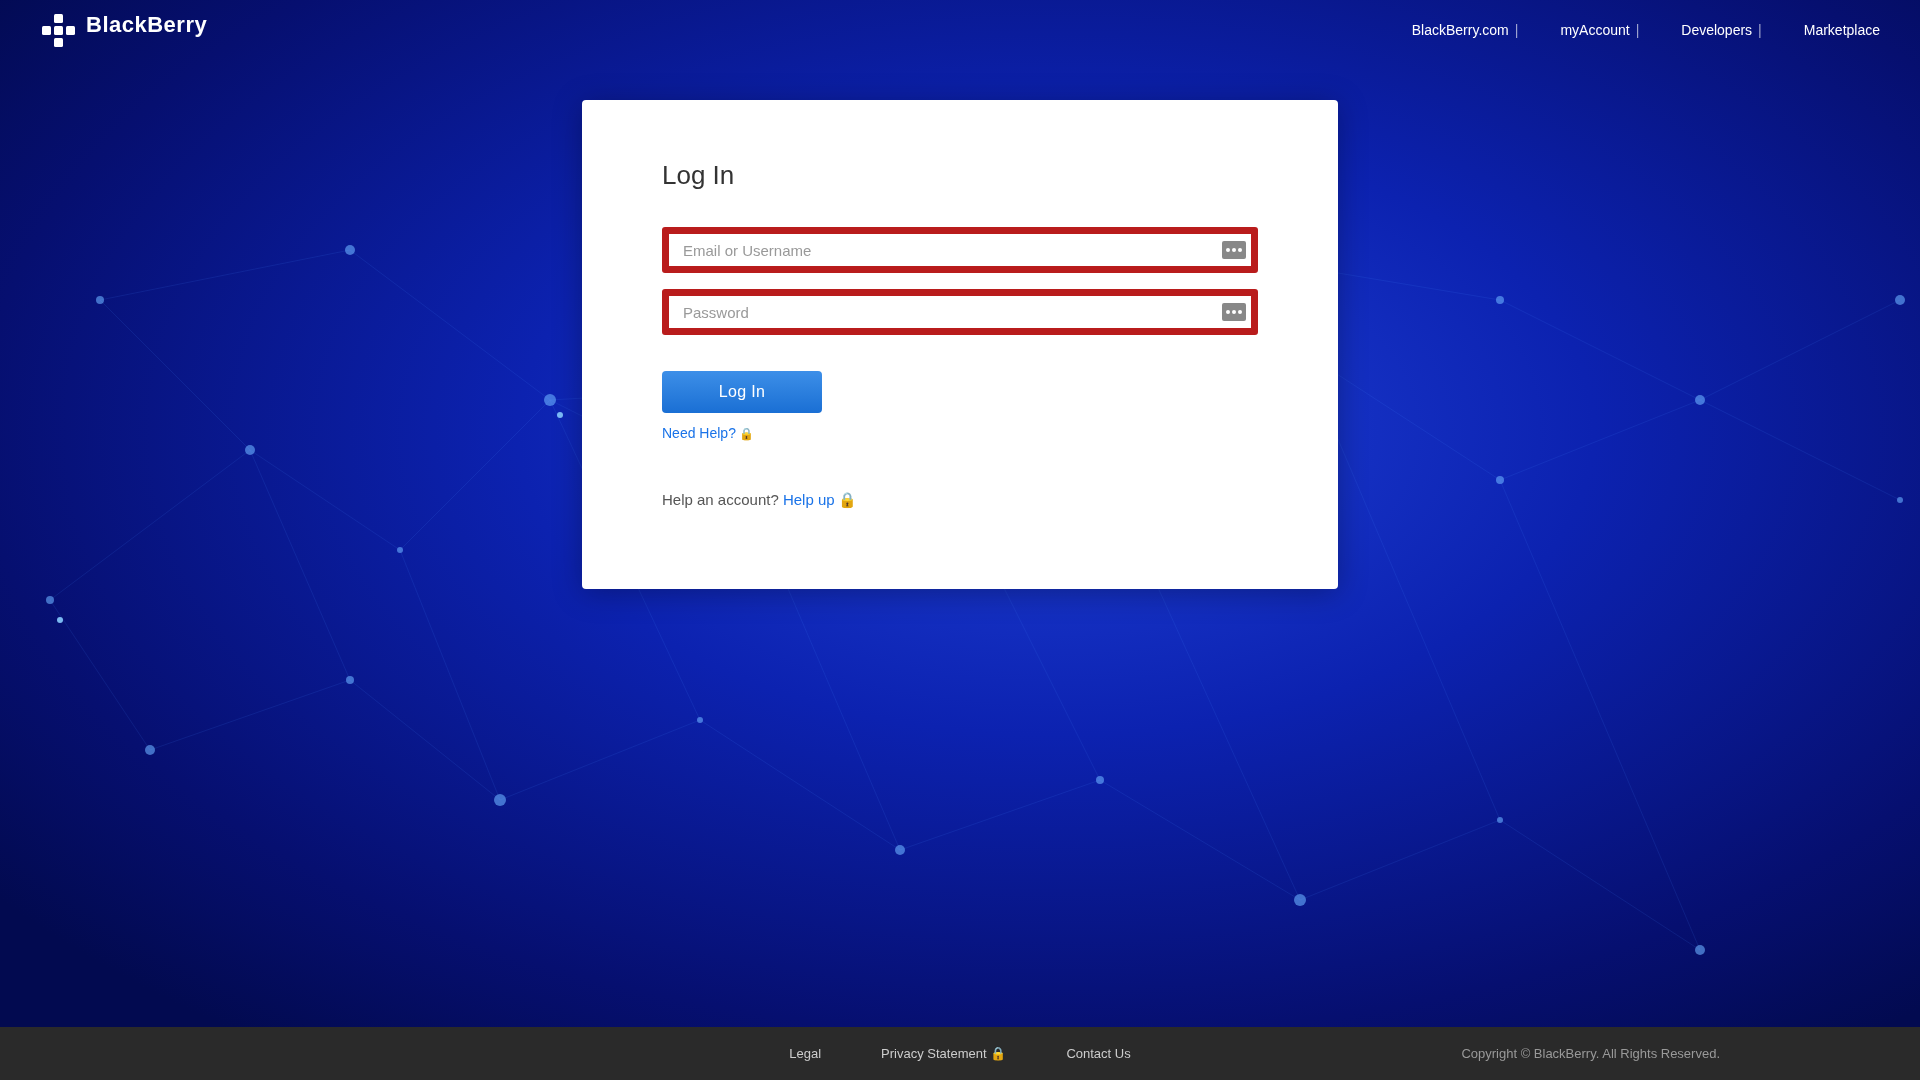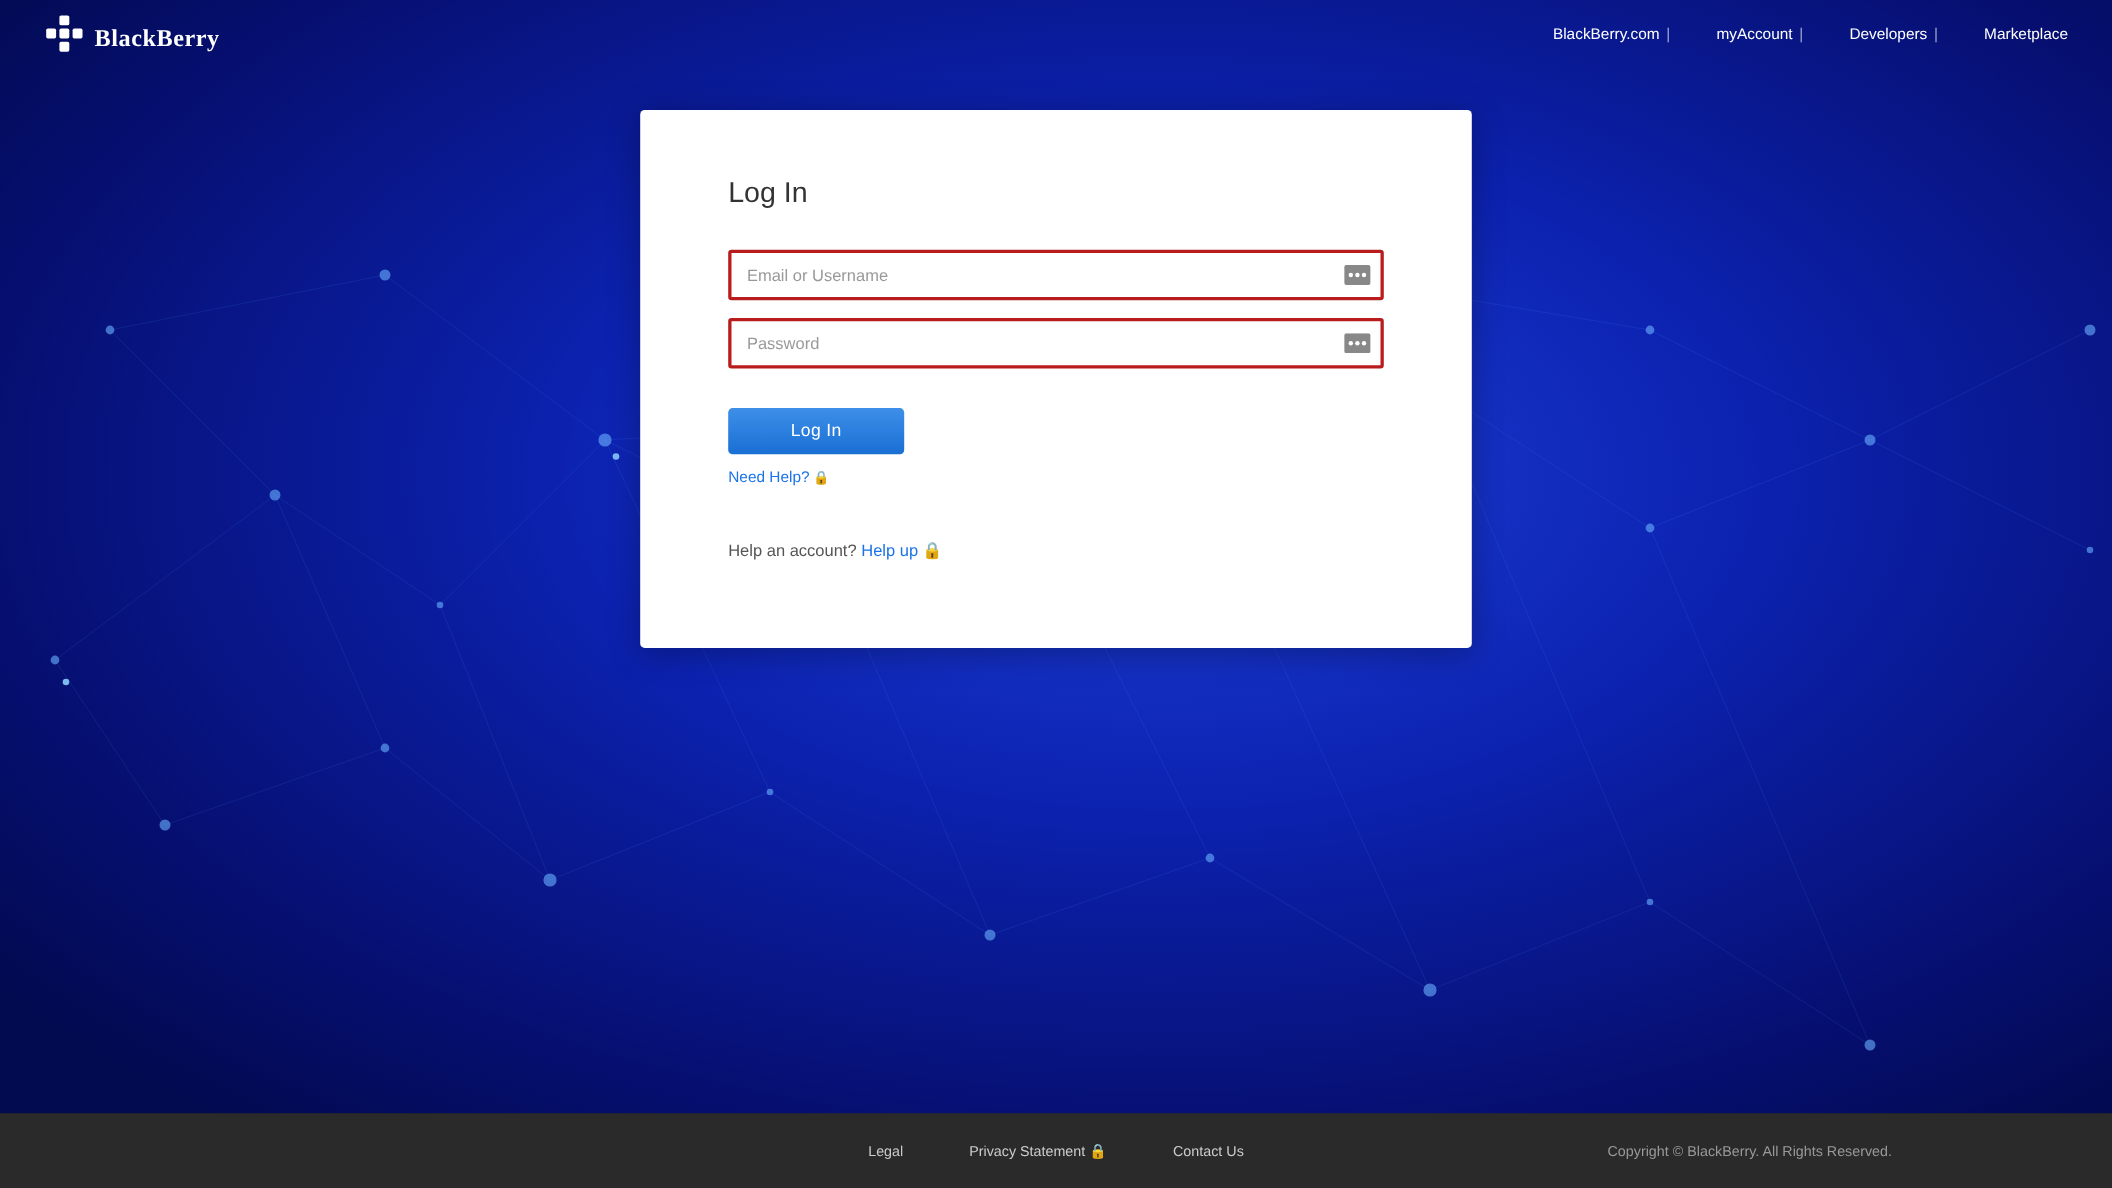--- a/index.html
+++ b/index.html
@@ -27,23 +27,22 @@
       z-index: 10;
       display: flex;
       align-items: center;
       justify-content: space-between;
       padding: 0 40px;
       height: 60px;
     }
 
     .logo-area {
       display: flex;
-      align-items: flex-end;
+      align-items: flex-start;
       gap: 10px;
-      font-family: Liberation Serif, serif;
     }
 
     .logo-icon {
       display: flex;
       align-items: center;
       gap: 4px;
     }
 
     .logo-text {
       color: white;
@@ -100,21 +99,21 @@
 
     .form-group {
       margin-bottom: 16px;
       position: relative;
     }
 
     .form-input {
       width: 100%;
       height: 46px;
       padding: 0 44px 0 14px;
-      border: 3px solid #b91c1c;
+      border: 7px solid #b91c1c;
       border-radius: 3px;
       font-size: 15px;
       color: #333;
       outline: none;
       background: white;
     }
 
     .form-input::placeholder {
       color: #999;
     }
@@ -169,21 +168,21 @@
       text-decoration: none;
       cursor: pointer;
     }
 
     
     .footer {
       position: absolute;
       bottom: 0;
       left: 0;
       right: 0;
-      height: 68px;
+      height: 53px;
       background: #2a2a2a;
       display: flex;
       align-items: center;
       justify-content: center;
       z-index: 10;
       gap: 60px;
     }
 
     .footer-link {
       color: #ccc;

